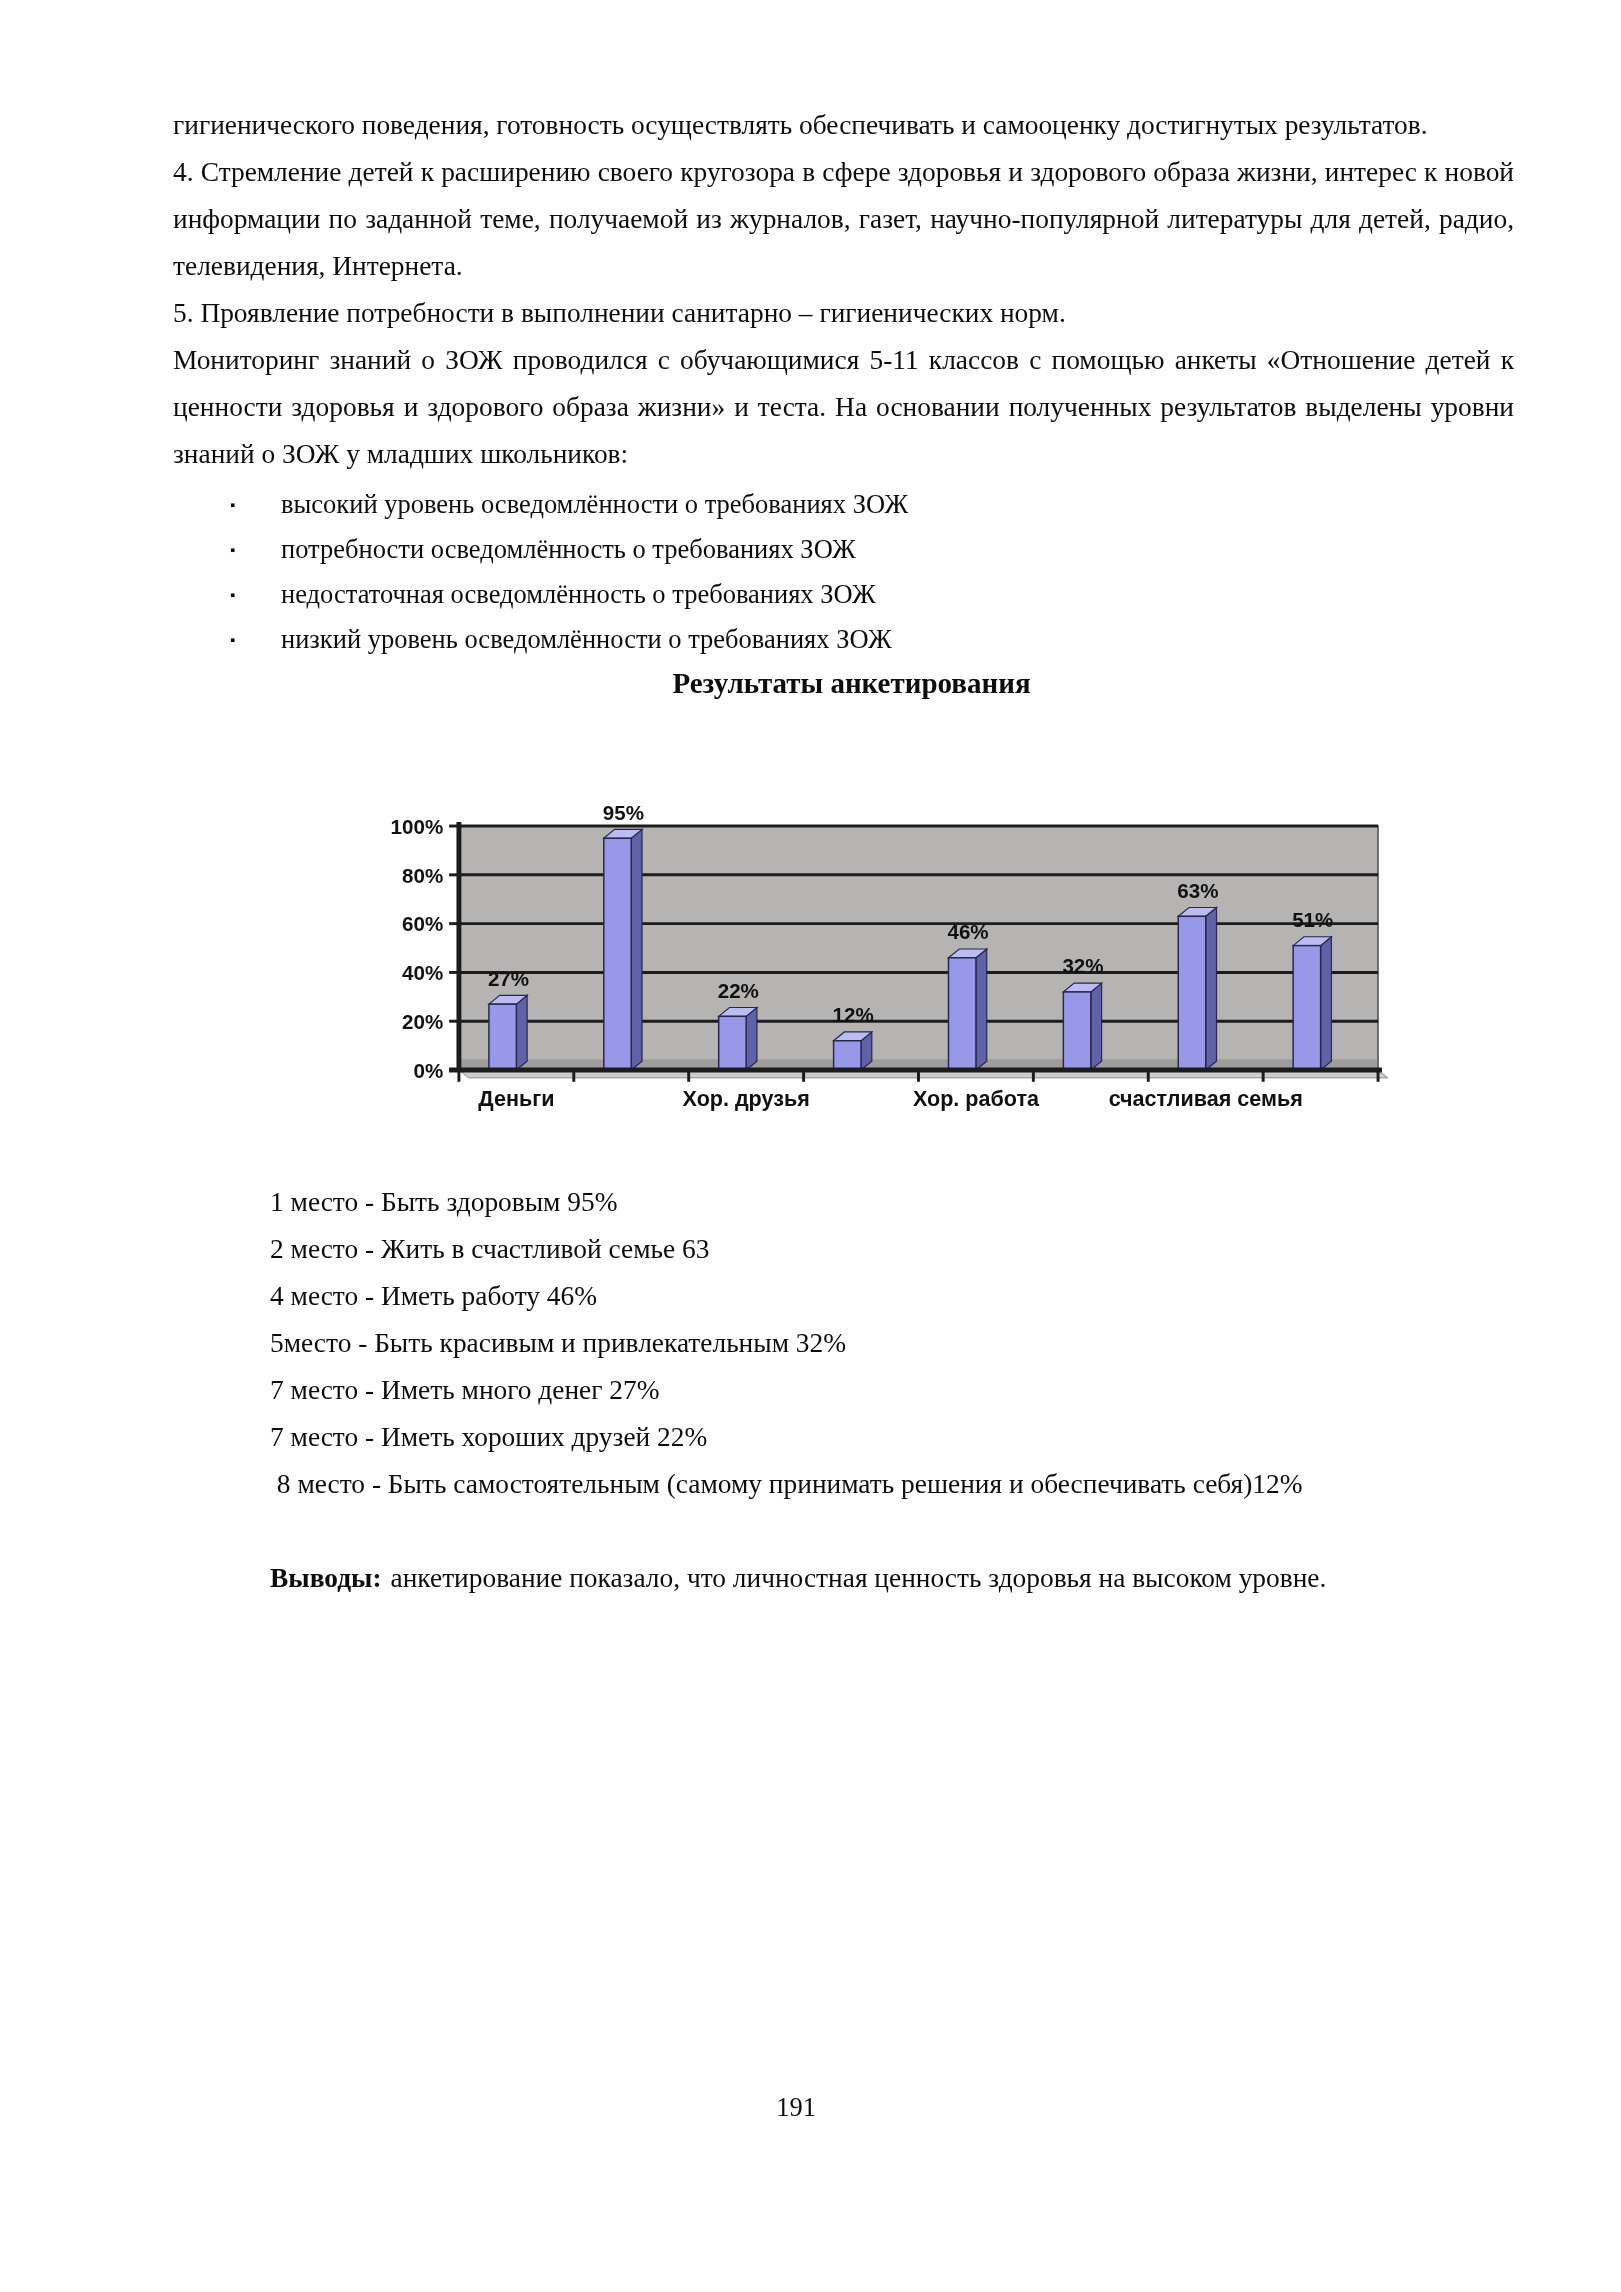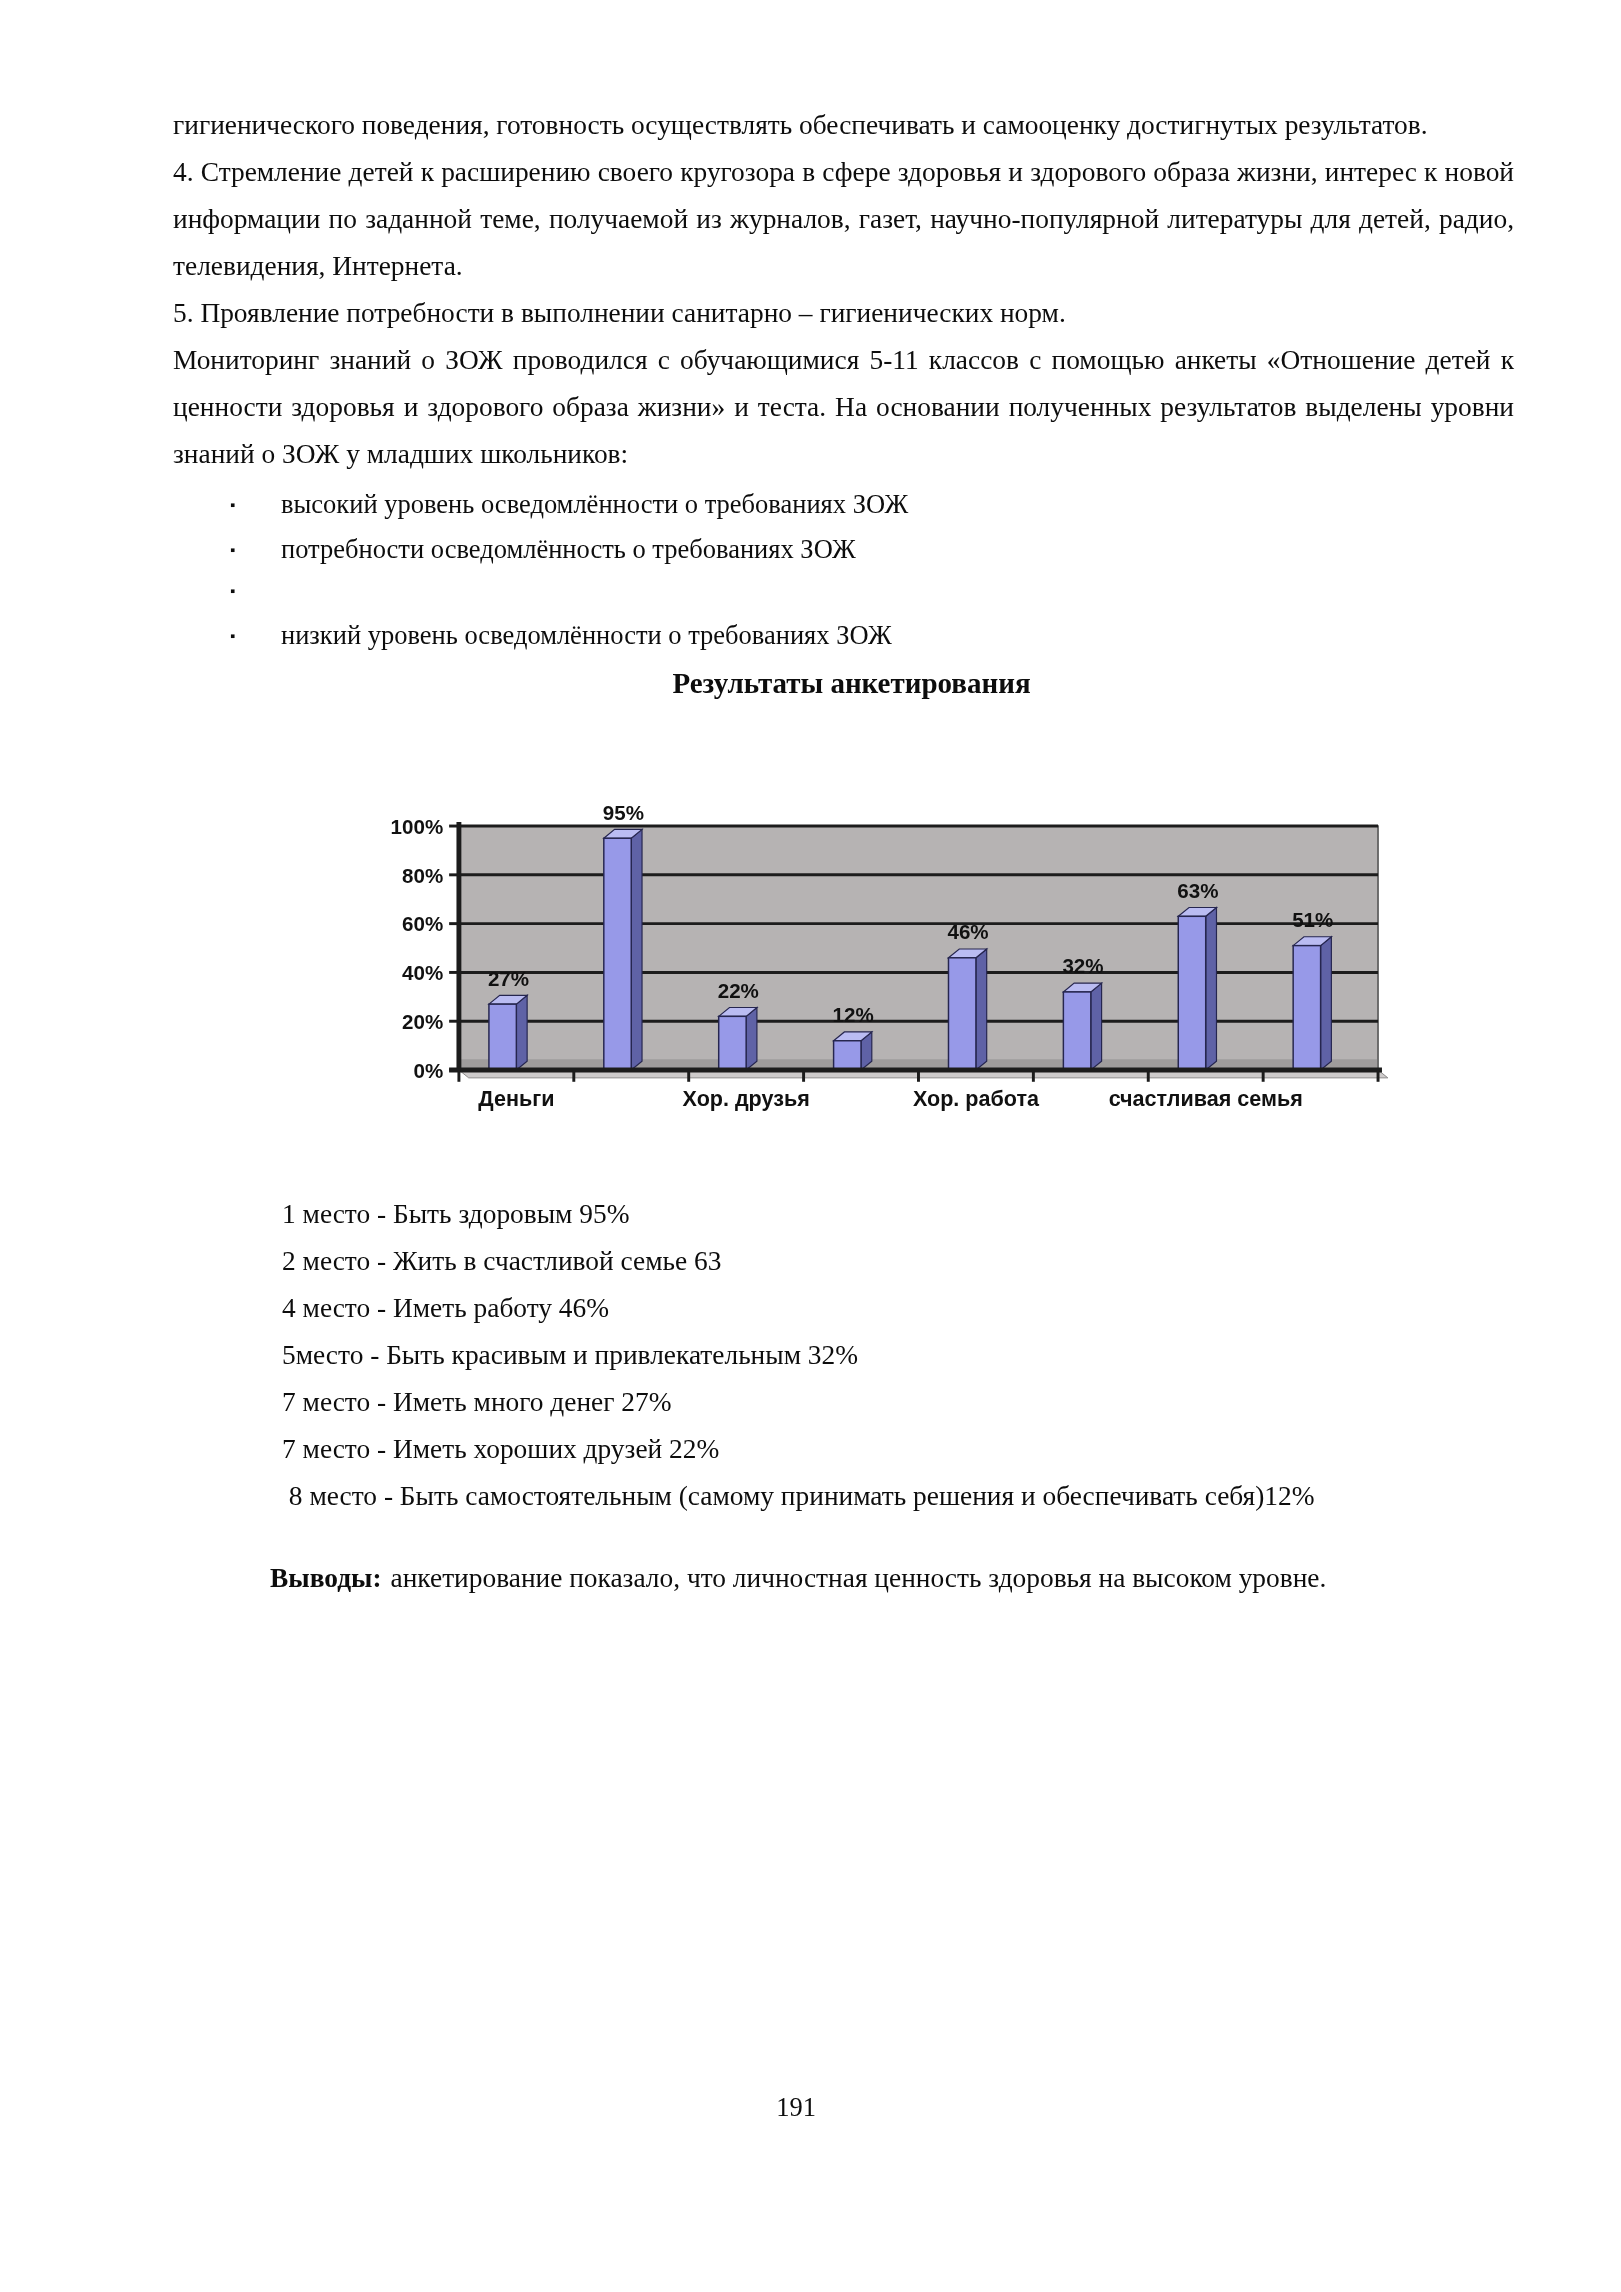--- a/index.html
+++ b/index.html
@@ -16,21 +16,21 @@
   .section-title{
     position:absolute;left:173px;top:659px;width:1341px;margin:8px;
     font-size:29px;font-weight:bold;text-align:center;
   }
   .chart-wrap{position:absolute;left:388px;top:779px;width:1010px;height:341px;}
   .chart-wrap svg{display:block;}
   .chart-wrap svg text{
     font-family:"Liberation Sans","DejaVu Sans",sans-serif;
     font-weight:bold;fill:#111111;
   }
-  .ranking{position:absolute;left:270px;top:1179px;margin:12px;padding:0;list-style:none;}
+  .ranking{position:absolute;left:270px;top:1179px;margin:0;padding:0;list-style:none;}
   .ranking li{font-size:27.4px;line-height:47px;white-space:pre-wrap;}
   .conclusion{
     position:absolute;left:270px;top:1555px;width:1245px;margin:0;
     font-size:27.4px;line-height:47px;text-align:justify;
   }
   .conclusion b{margin-right:9px;}
   .page-footer{
     position:absolute;left:0;top:2092px;width:1592px;
     text-align:center;font-size:26.5px;
   }
@@ -47,20 +47,21 @@
     <li>
         <span class="bullet-square">▪</span>
         <span>высокий уровень осведомлённости о требованиях ЗОЖ</span>
       </li>
     <li>
         <span class="bullet-square">▪</span>
         <span>потребности осведомлённость о требованиях ЗОЖ</span>
       </li>
     <li>
         <span class="bullet-square">▪</span>
+        <span>недостаточная осведомлённость о требованиях ЗОЖ</span>
       </li>
     <li>
         <span class="bullet-square" style="flex:0 0 0;width:0;"></span>
         <span class="bullet-square">▪</span>
         <span>низкий уровень осведомлённости о требованиях ЗОЖ</span>
       </li>
   </ul>
 </div>
 
 <h2 class="section-title">Результаты анкетирования</h2>

